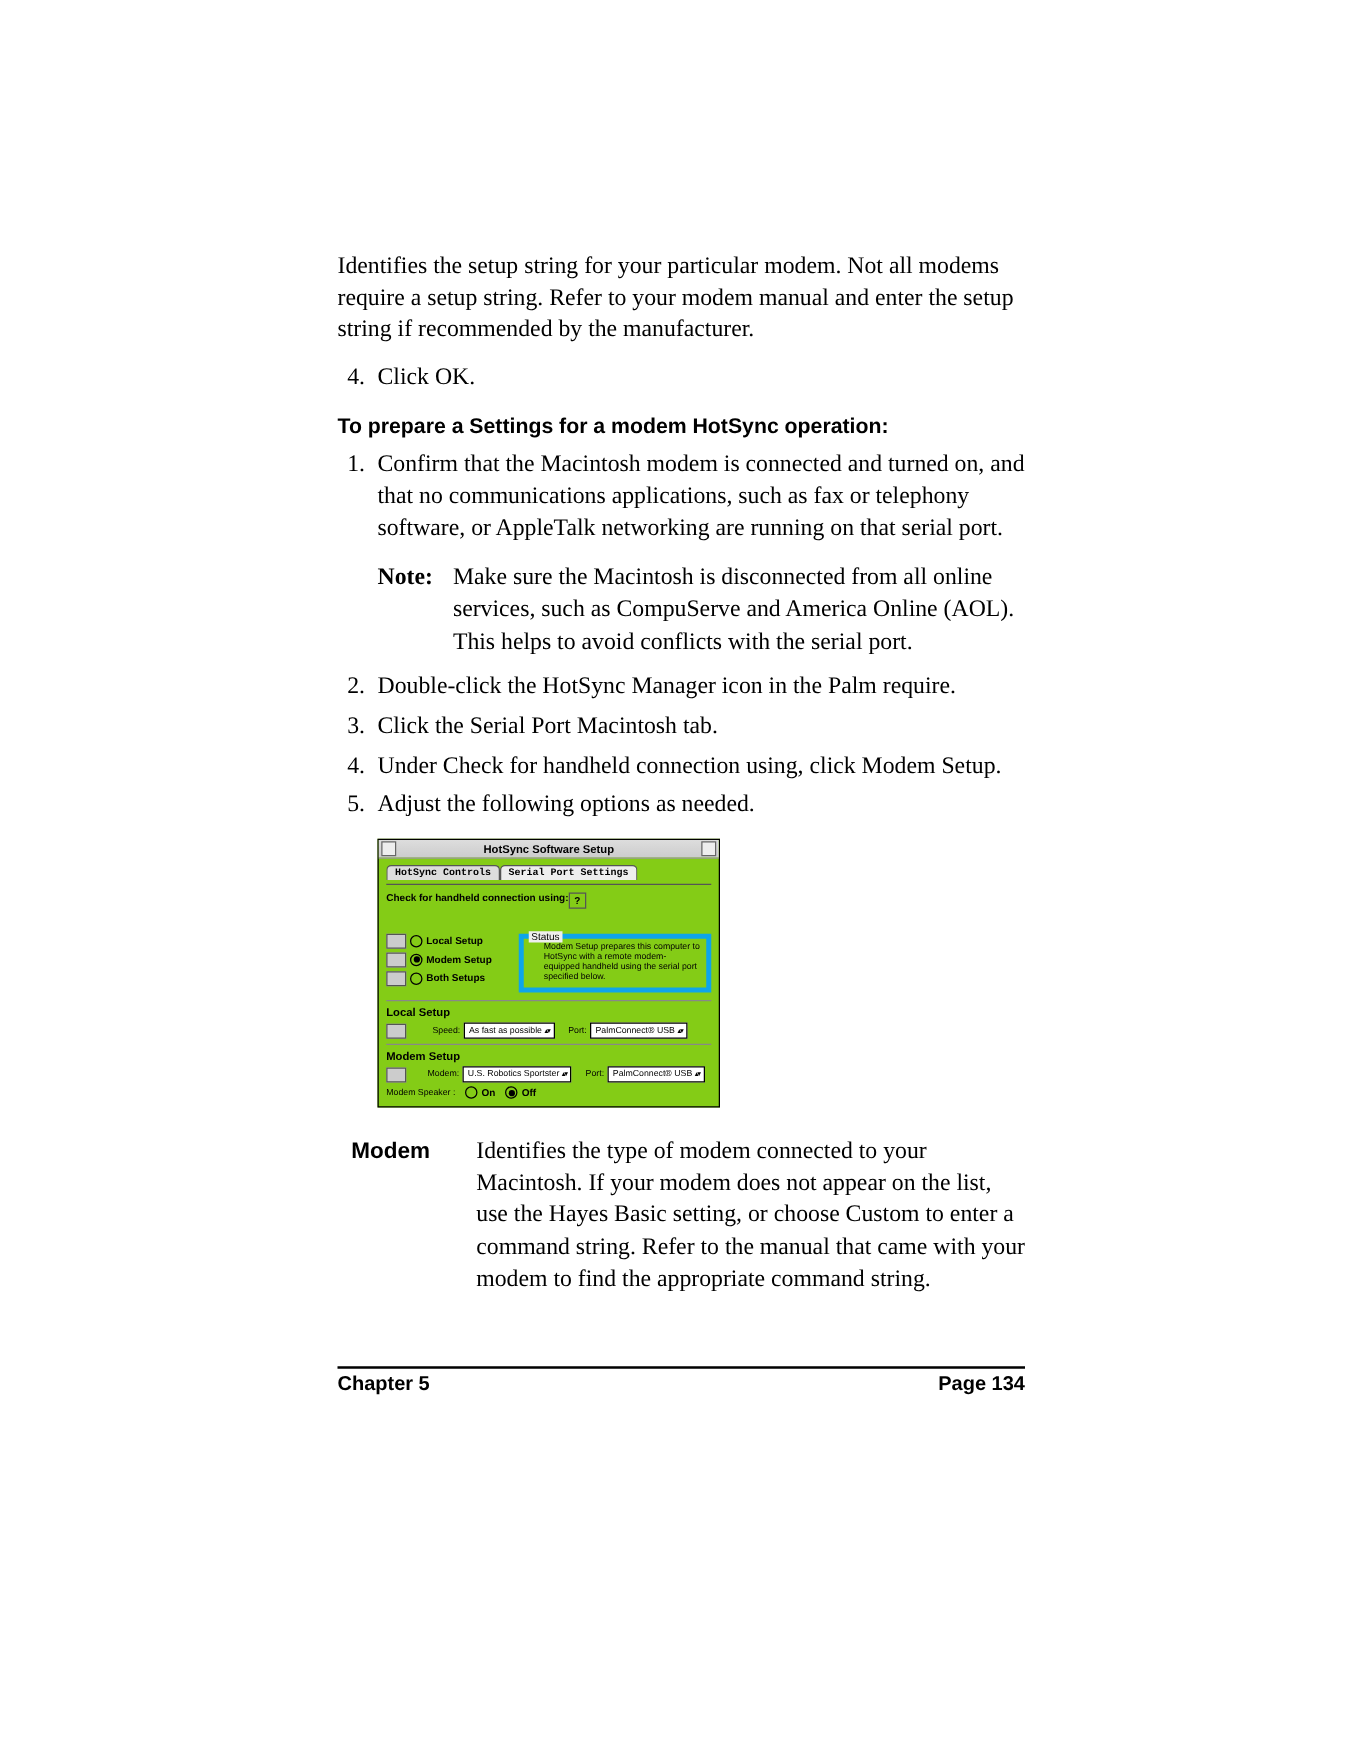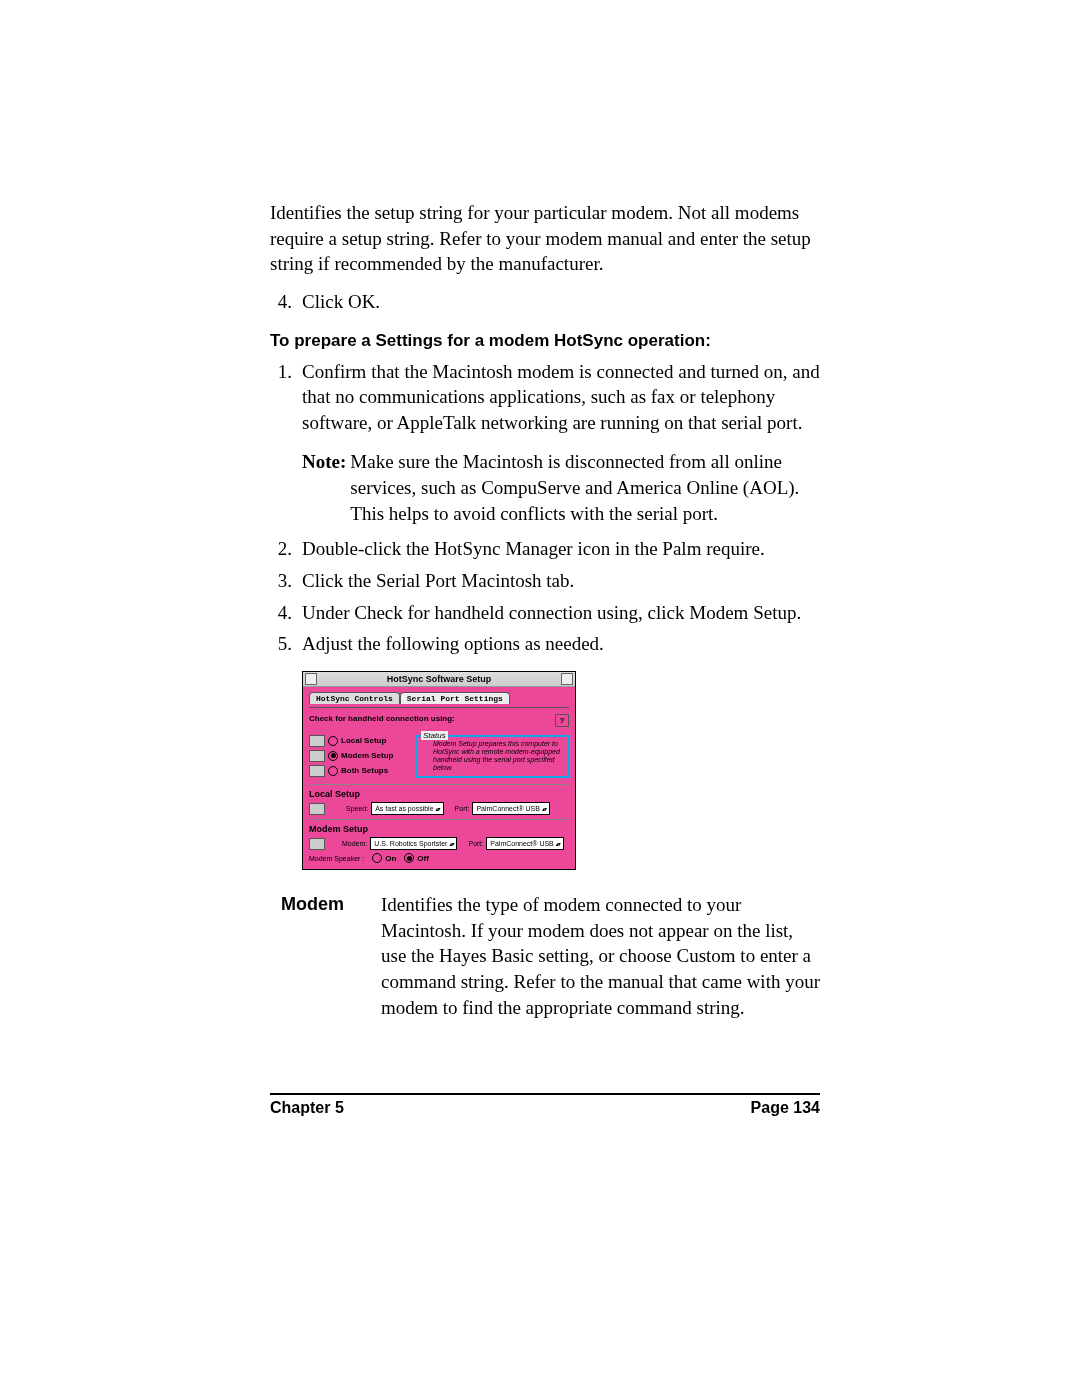--- a/index.html
+++ b/index.html
@@ -35,42 +35,42 @@
   .step {
     display: flex;
     gap: 10px;
     font-size: 19px;
     line-height: 1.35;
     margin: 6px 0;
   }
   .step-num { flex: 0 0 22px; text-align: right; }
   .note-row {
     display: flex;
-    gap: 4px;
+    gap: 16px;
     margin: 14px 0 10px 32px;
     font-size: 19px;
     line-height: 1.35;
   }
   .note-label { font-weight: bold; flex: 0 0 auto; }
   .subhead {
     font-family: Arial, Helvetica, sans-serif;
     font-weight: bold;
     font-size: 17px;
     margin: 16px 0 8px 0;
   }
 
   
   .shot {
     width: 272px;
     margin: 14px 0 22px 32px;
     border: 1px solid #000;
     font-family: Arial, Helvetica, sans-serif;
     font-size: 9px;
     color: #000;
-    background: #ec4899;
+    background: #84cc16;
   }
   .shot-titlebar {
     display: flex;
     align-items: center;
     background: linear-gradient(#ddd, #ccc);
     border-bottom: 1px solid #999;
     height: 14px;
     padding: 0 2px;
     gap: 2px;
   }
@@ -94,36 +94,35 @@
     font-size: 8px;
     background: #eee;
   }
   .tab.back { background: #ddd; }
   .panel {
     border-top: 1px solid #555;
     padding-top: 6px;
   }
   .panel-row {
     display: flex;
-    justify-content: space-between;
-    margin-bottom: 8px;
+    margin-bottom: 20px;
     font-weight: bold;
     font-size: 8px;
   }
   .help { border: 1px solid #555; width: 12px; height: 11px; text-align: center; line-height: 11px; font-size: 8px; font-weight: bold; }
   .radio-list { display: flex; flex-direction: column; gap: 3px; }
   .radio-item { display: flex; align-items: center; gap: 3px; font-size: 8px; font-weight: bold; }
   .radio { width: 8px; height: 8px; border: 1px solid #000; border-radius: 50%; display: inline-block; position: relative; }
   .radio.sel::after { content: ""; position: absolute; inset: 1.5px; background: #000; border-radius: 50%; }
   .glyph {
     width: 14px; height: 10px; border: 1px solid #555; background: #ccc; display: inline-block;
   }
   .two-col { display: flex; gap: 6px; margin-bottom: 6px; }
   .two-col .left { flex: 0 0 100px; }
-  .fieldset { border: 2px solid #0ea5e9; padding: 3px 4px 4px 16px; position: relative; flex: 1; font-style: italic; }
+  .fieldset { border: 4px solid #0ea5e9; padding: 3px 4px 4px 16px; position: relative; flex: 1; }
   .fieldset .legend { position: absolute; top: -6px; left: 4px; background: #eee; padding: 0 2px; font-size: 8px; }
   .fieldset .fs-text { font-size: 7px; line-height: 1.15; }
   .section { border-top: 1px solid #888; padding-top: 4px; margin-top: 4px; }
   .section .section-title { font-weight: bold; font-size: 9px; margin-bottom: 3px; }
   .ctl-row { display: flex; align-items: center; gap: 3px; font-size: 7px; }
   .dropdown {
     border: 1px solid #000; padding: 0 3px; height: 11px; line-height: 11px;
     display: inline-flex; align-items: center; gap: 2px; font-size: 7px; background: #fff;
   }
   .dropdown .arrows { font-size: 6px; line-height: 6px; letter-spacing: -1px; }

